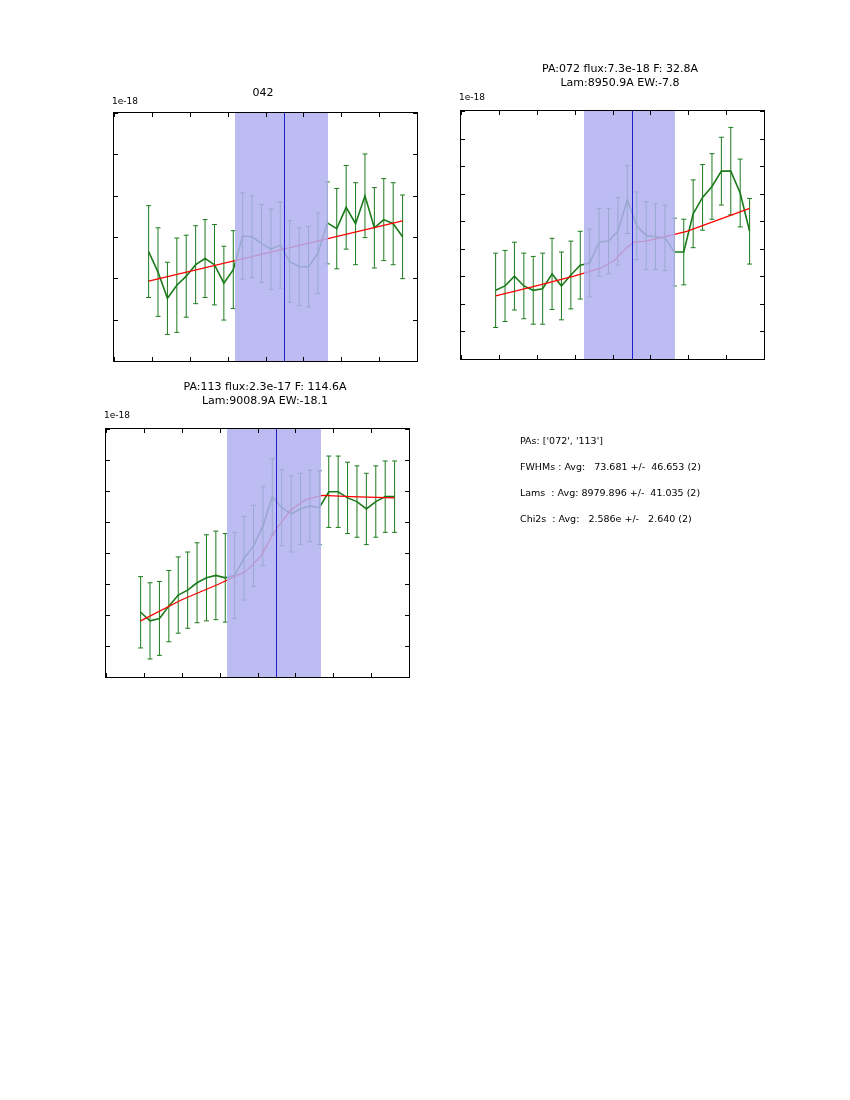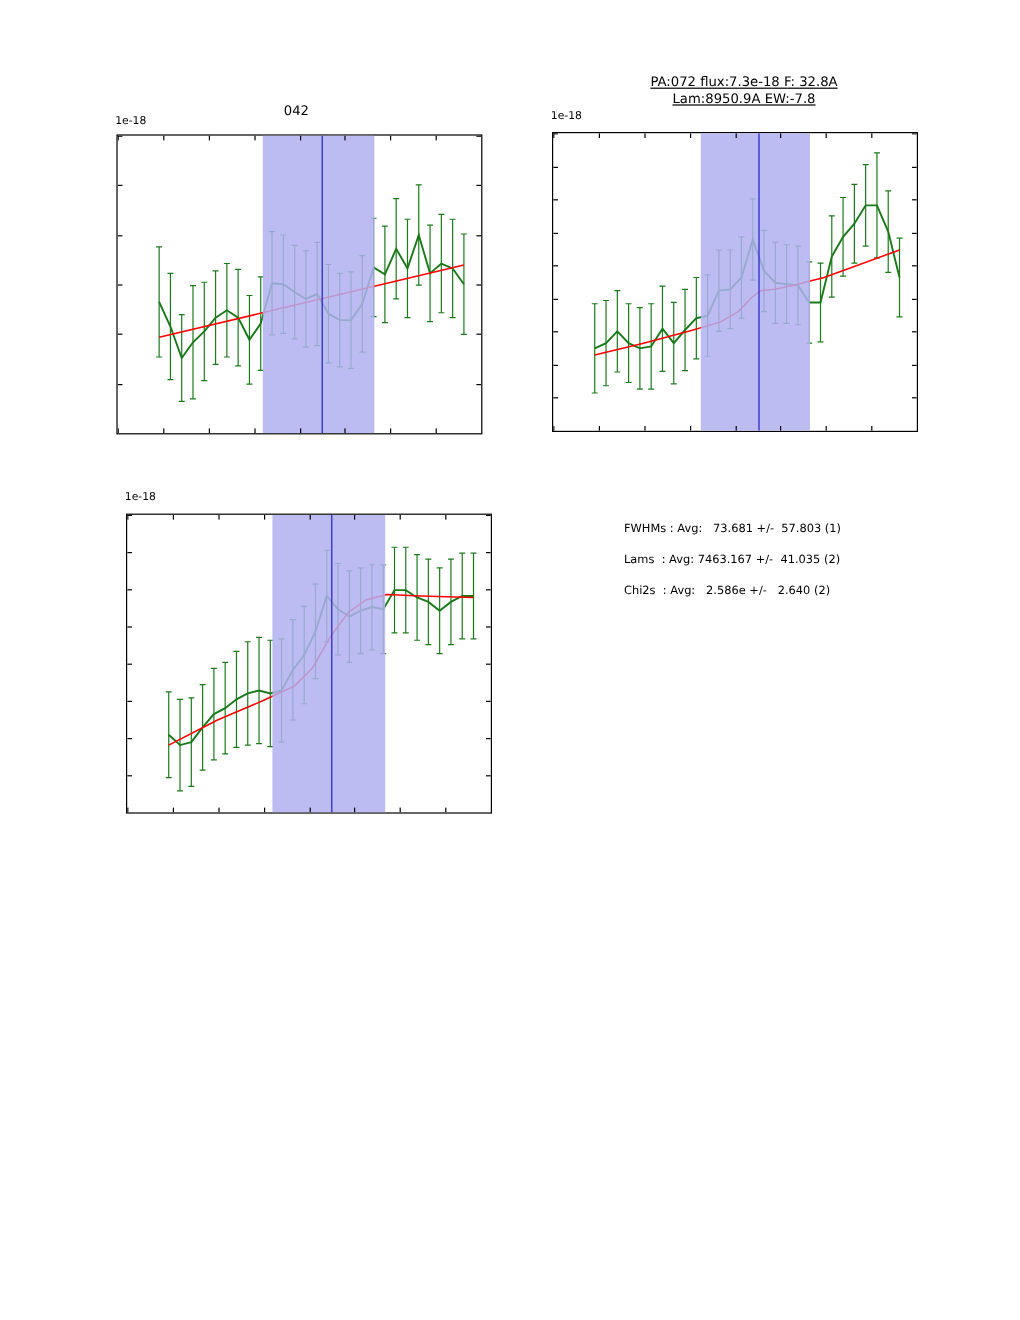--- a/index.html
+++ b/index.html
@@ -22,21 +22,21 @@
   svg.data{position:absolute;left:0;top:0;width:100%;height:100%;overflow:visible;}
 
   .summary{position:absolute;font-size:9.5px;color:#000;line-height:26px;}
   .summary div{white-space:pre;}
 </style>
 </head>
 <body>
 
 <div class="page">
 
-  <div class="panel" style="left:92px;top:90px;width:310px;height:280px;text-decoration:underline;">
+  <div class="panel" style="left:108px;top:90px;width:310px;height:280px;text-decoration:underline;">
     <div class="plot-title" style="top:-4px;">042</div>
     <div class="expo" style="left:4px;top:6px;">1e-18</div>
     <div class="axes" id="ax0" style="left:5px;top:22px;width:305px;height:250px;">
       <svg class="data" id="svg0" viewBox="0 0 305 250" preserveAspectRatio="none">
           <line x1="34.845" x2="34.845" y1="186.00000000000006" y2="93.41333333333333" stroke="#1a7a1a" stroke-width="1"></line>
           <line x1="32.345" x2="37.345" y1="186.00000000000006" y2="186.00000000000006" stroke="#1a7a1a" stroke-width="1"></line>
           <line x1="32.345" x2="37.345" y1="93.41333333333333" y2="93.41333333333333" stroke="#1a7a1a" stroke-width="1"></line>
           <line x1="44.31375" x2="44.31375" y1="205.0133333333335" y2="115.7333333333334" stroke="#1a7a1a" stroke-width="1"></line>
           <line x1="41.81375" x2="46.81375" y1="205.0133333333335" y2="205.0133333333335" stroke="#1a7a1a" stroke-width="1"></line>
           <line x1="41.81375" x2="46.81375" y1="115.7333333333334" y2="115.7333333333334" stroke="#1a7a1a" stroke-width="1"></line>
@@ -152,21 +152,21 @@
         <div class="xtickmark" style="left: 227.25px;"></div>
         <div class="xtickmark t" style="left: 227.25px;"></div>
         <div class="xtickmark" style="left: 265.125px;"></div>
         <div class="xtickmark t" style="left: 265.125px;"></div>
         <div class="xtickmark" style="left: 303px;"></div>
         <div class="xtickmark t" style="left: 303px;"></div>
       </div>
   </div>
 
   <div class="panel" style="left:455px;top:62px;width:330px;height:310px;">
-    <div class="plot-title" style="top:0px;text-decoration:underline;">PA:072 flux:7.3e-18 F: 32.8A
+    <div class="plot-title" style="top:0px;">PA:072 flux:7.3e-18 F: 32.8A
 Lam:8950.9A EW:-7.8</div>
     <div class="expo" style="left:4px;top:30px;">1e-18</div>
     <div class="axes" id="ax1" style="left:5px;top:48px;width:305px;height:250px;">
       <svg class="data" id="svg1" viewBox="0 0 305 250" preserveAspectRatio="none">
           <line x1="34.845" x2="34.845" y1="218.2400000000001" y2="143.2888888888889" stroke="#1a7a1a" stroke-width="1"></line>
           <line x1="32.345" x2="37.345" y1="218.2400000000001" y2="218.2400000000001" stroke="#1a7a1a" stroke-width="1"></line>
           <line x1="32.345" x2="37.345" y1="143.2888888888889" y2="143.2888888888889" stroke="#1a7a1a" stroke-width="1"></line>
           <line x1="44.31375" x2="44.31375" y1="212.1777777777778" y2="140.53333333333342" stroke="#1a7a1a" stroke-width="1"></line>
           <line x1="41.81375" x2="46.81375" y1="212.1777777777778" y2="212.1777777777778" stroke="#1a7a1a" stroke-width="1"></line>
           <line x1="41.81375" x2="46.81375" y1="140.53333333333342" y2="140.53333333333342" stroke="#1a7a1a" stroke-width="1"></line>
@@ -288,20 +288,22 @@
         <div class="xtickmark" style="left: 227.25px;"></div>
         <div class="xtickmark t" style="left: 227.25px;"></div>
         <div class="xtickmark" style="left: 265.125px;"></div>
         <div class="xtickmark t" style="left: 265.125px;"></div>
         <div class="xtickmark" style="left: 303px;"></div>
         <div class="xtickmark t" style="left: 303px;"></div>
       </div>
   </div>
 
   <div class="panel" style="left:100px;top:380px;width:330px;height:310px;">
+    <div class="plot-title" style="top:0px;">PA:113 flux:2.3e-17 F: 114.6A
+Lam:9008.9A EW:-18.1</div>
     <div class="expo" style="left:4px;top:30px;">1e-18</div>
     <div class="axes" id="ax2" style="left:5px;top:48px;width:305px;height:250px;">
       <svg class="data" id="svg2" viewBox="0 0 305 250" preserveAspectRatio="none">
           <line x1="34.845" x2="34.845" y1="220.7200000000001" y2="148.80000000000007" stroke="#1a7a1a" stroke-width="1"></line>
           <line x1="32.345" x2="37.345" y1="220.7200000000001" y2="220.7200000000001" stroke="#1a7a1a" stroke-width="1"></line>
           <line x1="32.345" x2="37.345" y1="148.80000000000007" y2="148.80000000000007" stroke="#1a7a1a" stroke-width="1"></line>
           <line x1="44.31375" x2="44.31375" y1="231.88000000000014" y2="155.00000000000009" stroke="#1a7a1a" stroke-width="1"></line>
           <line x1="41.81375" x2="46.81375" y1="231.88000000000014" y2="231.88000000000014" stroke="#1a7a1a" stroke-width="1"></line>
           <line x1="41.81375" x2="46.81375" y1="155.00000000000009" y2="155.00000000000009" stroke="#1a7a1a" stroke-width="1"></line>
           <line x1="53.7825" x2="53.7825" y1="228.16000000000014" y2="153.76000000000008" stroke="#1a7a1a" stroke-width="1"></line>
@@ -420,18 +422,19 @@
         <div class="xtickmark" style="left: 227.25px;"></div>
         <div class="xtickmark t" style="left: 227.25px;"></div>
         <div class="xtickmark" style="left: 265.125px;"></div>
         <div class="xtickmark t" style="left: 265.125px;"></div>
         <div class="xtickmark" style="left: 303px;"></div>
         <div class="xtickmark t" style="left: 303px;"></div>
       </div>
   </div>
 
   <div class="summary" style="left:520px;top:428px;width:320px;">
-    <div>FWHMs : Avg:   73.681 +/-  57.803 (1)</div>
-    <div>Lams  : Avg: 7463.167 +/-  41.035 (2)</div>
+    <div>PAs: ['072', '113']</div>
+    <div>FWHMs : Avg:   73.681 +/-  46.653 (2)</div>
+    <div>Lams  : Avg: 8979.896 +/-  41.035 (2)</div>
     <div>Chi2s  : Avg:   2.586e +/-   2.640 (2)</div>
   </div>
 
 </div>
 
 </body></html>

